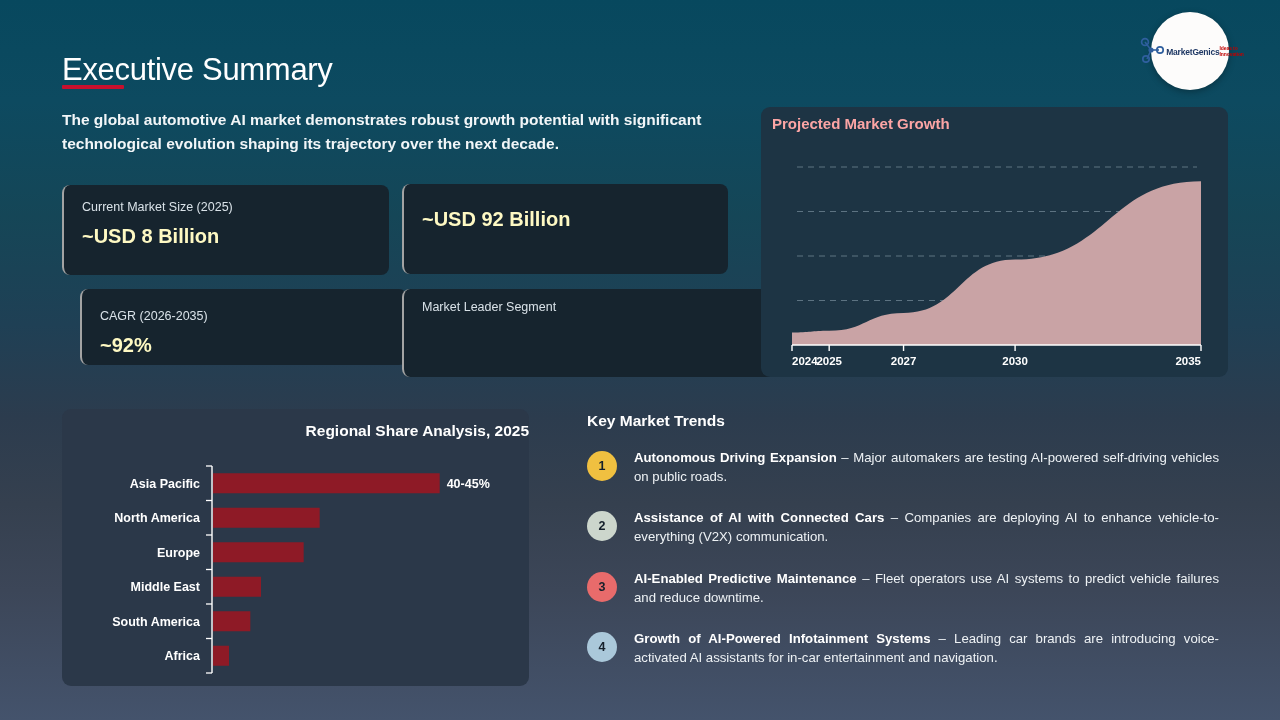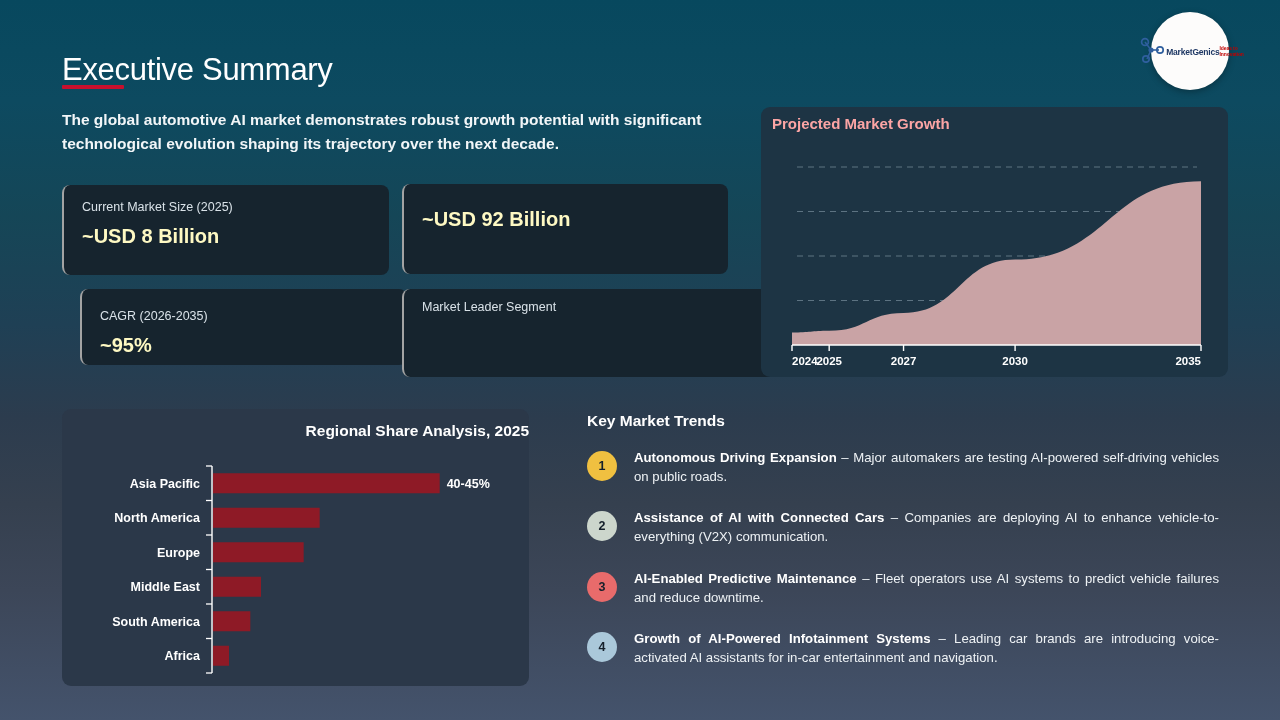--- a/index.html
+++ b/index.html
@@ -249,21 +249,21 @@
   <div class="stat-label">Current Market Size (2025)</div>
   <div class="stat-value">~USD 8 Billion</div>
 </div>
 
 <div class="stat-card" id="card-projected">
   <div class="stat-value">~USD 92 Billion</div>
 </div>
 
 <div class="stat-card" id="card-cagr">
   <div class="stat-label">CAGR (2026-2035)</div>
-  <div class="stat-value">~95%</div>
+  <div class="stat-value">~92%</div>
 </div>
 
 <div class="stat-card" id="card-leader">
   <div class="stat-label">Market Leader Segment</div>
 </div>
 
 <div id="growth-panel">
   <div class="panel-title">Projected Market Growth</div>
   <svg id="growth-svg" width="467" height="270">
     <g id="growth-grid">

